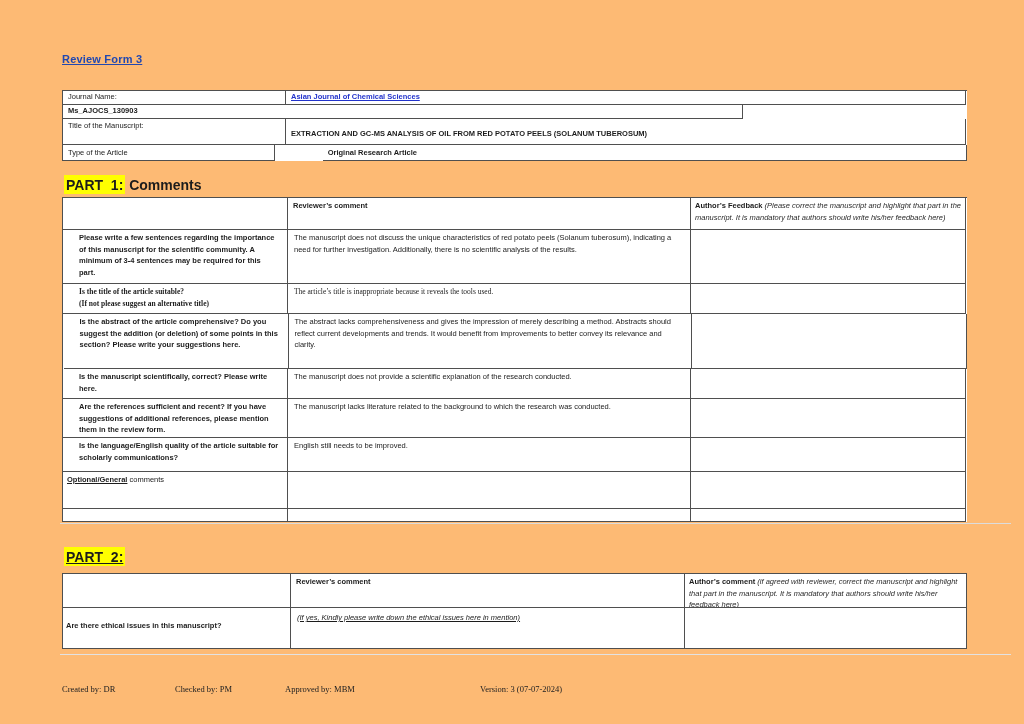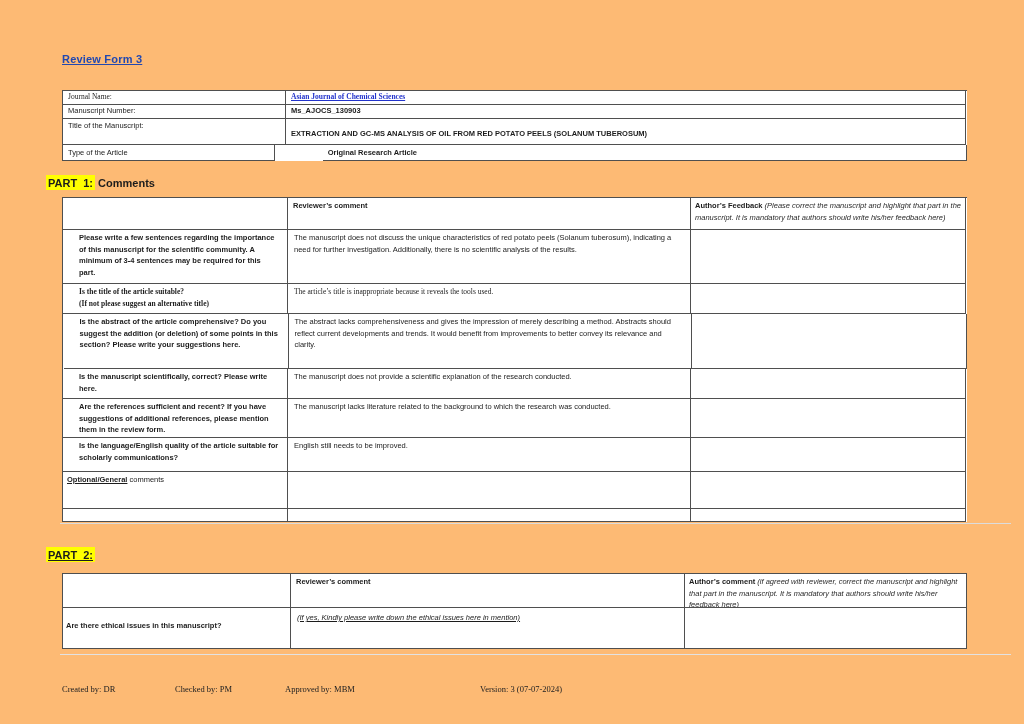--- a/index.html
+++ b/index.html
@@ -17,28 +17,28 @@
   .trow { display:flex; }
   .cell {
     border-right:1px solid #4f4f4f; border-bottom:1px solid #4f4f4f;
     box-sizing:border-box; overflow:hidden;
     font-size:7.5px; line-height:11.5px; padding:2px 5px;
   }
   
   .info-tbl { left:62px; top:90px; width:904px; }
   .info-label { width:223px; }
   .info-value { width:680px; font-weight:bold; }
-  .r-journal  { height:14px; } .r-journal .cell { line-height:10px; padding-top:1px;font-family:Liberation Serif, serif; }
+  .r-journal  { height:14px; } .r-journal .cell { line-height:10px; padding-top:1px; }
   .r-msnum    { height:14px; } .r-msnum .cell { line-height:10px; padding-top:1px; }
   .r-title    { height:26px; } .r-title .info-label { line-height:10px; padding-top:2px; }
   .r-title .info-value { padding-top:10px; line-height:10px; }
   .r-type     { height:16px;gap:48px; } .r-type .cell { line-height:10px; padding-top:3px; }
   .link { color:#2233cc; font-weight:bold; text-decoration:underline; cursor:pointer; }
   
-  .part-head { position:absolute; left:46px; font-size:11px; font-weight:bold; }
+  .part-head { position:absolute; left:64px; font-size:14px; font-weight:bold; }
   .hl { background:#ffff00; padding:2px 2px 1px 2px; white-space:pre; }
   .hl-underline { text-decoration:underline; }
   .part1-head { top:177px; }
   .part2-head { top:549px; }
   
   .p1-tbl { left:62px; top:197px; width:904px; }
   .p2-tbl { left:62px; top:573px; width:904px; }
   .p1c1 { width:225px; } .p1c2 { width:403px; } .p1c3 { width:275px; }
   .p2c1 { width:228px; } .p2c2 { width:394px; } .p2c3 { width:282px; }
   .qcell { font-weight:bold; padding-left:16px; padding-right:8px; white-space:pre-line; }
@@ -78,21 +78,20 @@
   <div class="doc-title">Review Form 3</div>
 
   <div class="tbl info-tbl">
     <div class="trow r-journal">
       <div class="cell info-label">Journal Name:</div>
       <div class="cell info-value">
         <span class="link">Asian Journal of Chemical Sciences</span>
       </div>
     </div>
     <div class="trow r-msnum">
-      <div class="cell info-label">Manuscript Number:</div>
       <div class="cell info-value">Ms_AJOCS_130903</div>
     </div>
     <div class="trow r-title">
       <div class="cell info-label">Title of the Manuscript:</div>
       <div class="cell info-value">EXTRACTION AND GC-MS ANALYSIS OF OIL FROM RED POTATO PEELS (SOLANUM TUBEROSUM)</div>
     </div>
     <div class="trow r-type">
       <div class="cell info-label">Type of the Article</div>
       <div class="cell info-value">Original Research Article</div>
     </div>

